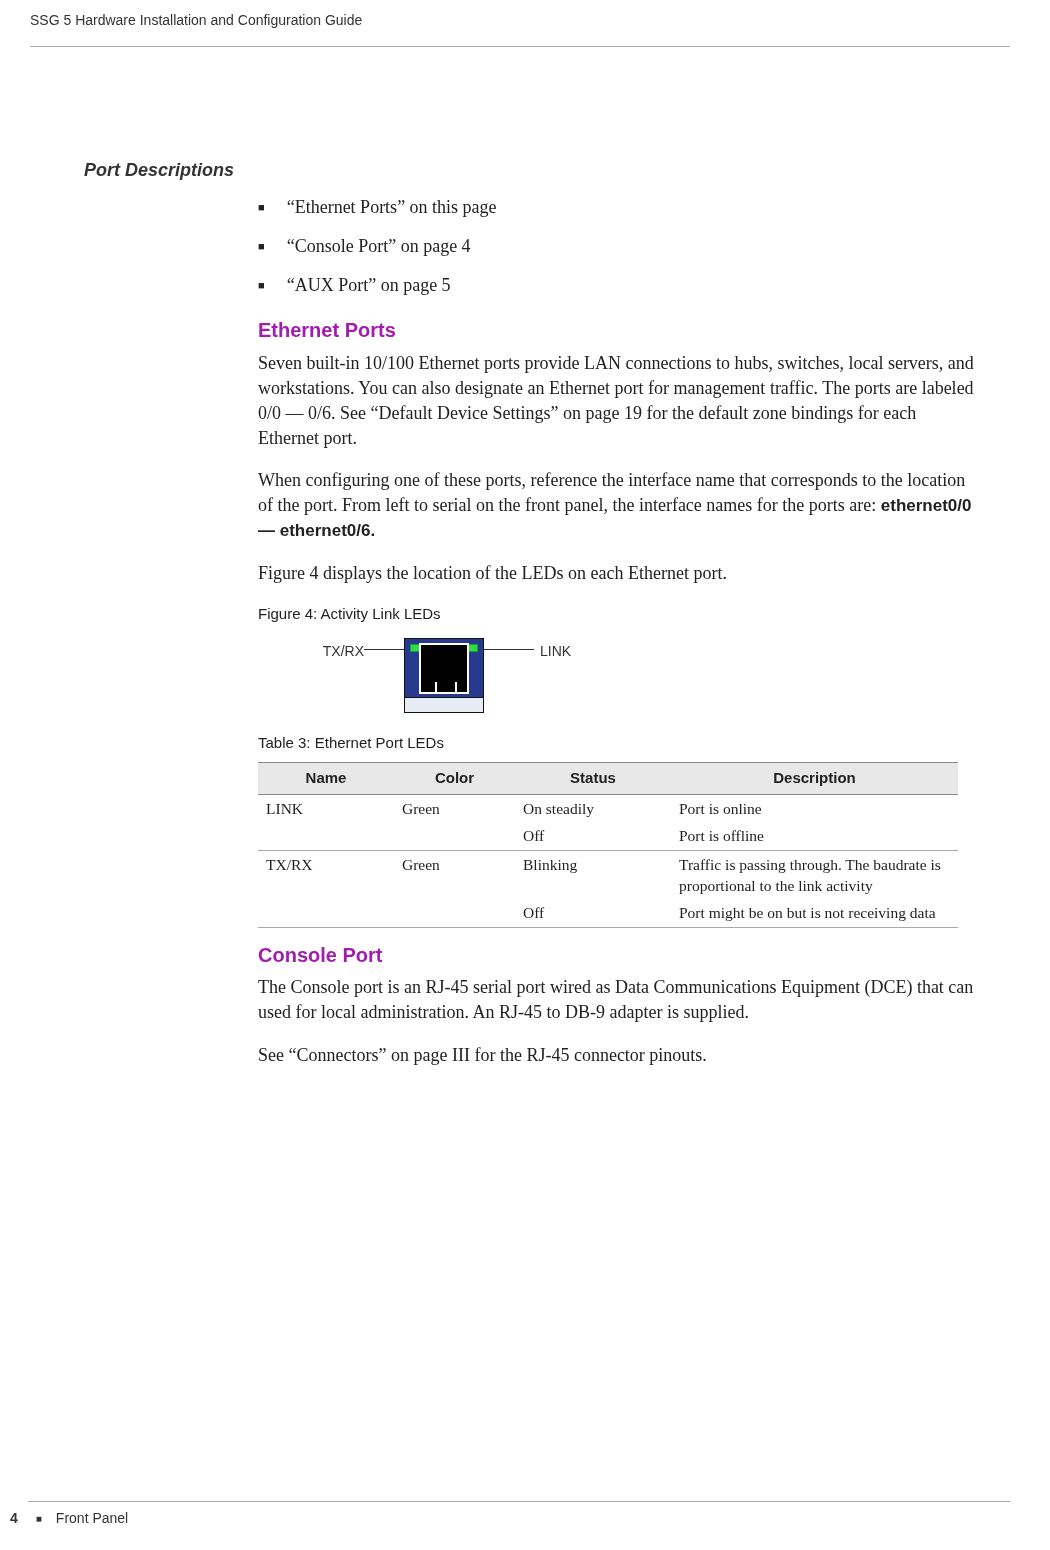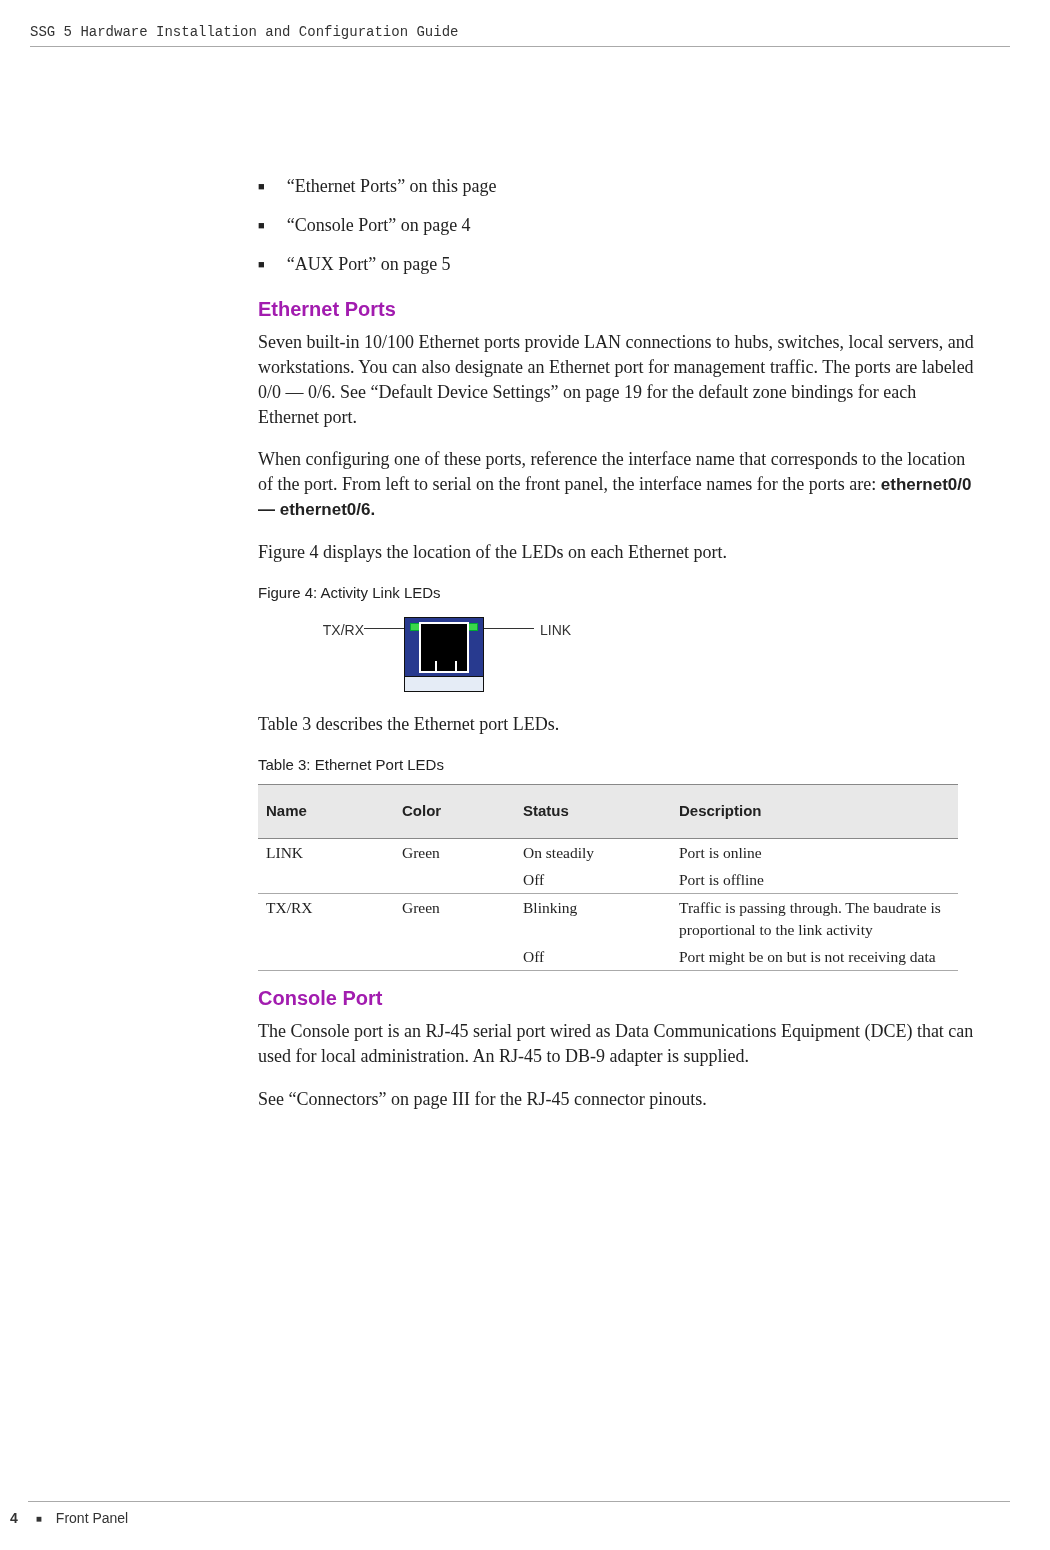--- a/index.html
+++ b/index.html
@@ -8,23 +8,23 @@
       padding: 0;
       width: 1050px;
       height: 1550px;
       font-family: Georgia, 'Times New Roman', serif;
       color: #000;
       position: relative;
       background: #fff;
     }
     .header {
       position: absolute;
-      top: 24px;
+      top: 12px;
       left: 30px;
-      font-family: Liberation Mono, monospace;
+      font-family: Liberation Sans, sans-serif;
       font-size: 14px;
       color: #333;
     }
     .hr-line {
       position: absolute;
       top: 46px;
       left: 30px;
       right: 40px;
       border-top: 1px solid #aaa;
     }
@@ -151,25 +151,25 @@
       height: 14px;
     }
     table.led-table {
       border-collapse: collapse;
       width: 700px;
       font-size: 15.5px;
     }
     table.led-table th {
       font-family: Arial, Helvetica, sans-serif;
       font-weight: bold;
-      text-align: left;
+      text-align: center;
       background: #e8e8e8;
       border-top: 1px solid #888;
       border-bottom: 1px solid #888;
-      padding: 16px 8px;
+      padding: 5px 8px;
       font-size: 15px;
     }
     table.led-table td {
       padding: 3px 8px;
       vertical-align: top;
       border-bottom: 1px solid #aaa;
       font-family: Georgia, serif;
     }
     table.led-table td.noborder {
       border-bottom: none;
@@ -205,20 +205,21 @@
       margin-right: 14px;
     }
   </style>
 </head>
 <body>
 
 <div class="header">SSG 5 Hardware Installation and Configuration Guide</div>
 <div class="hr-line"></div>
 
 <div class="content">
+  <div class="side-heading">Port Descriptions</div>
   <div class="body-block">
 
     <div class="bullets">
       <div class="item">
         <span class="sq">■</span>
         <span>“Ethernet Ports” on this page</span>
       </div>
       <div class="item">
         <span class="sq">■</span>
         <span>“Console Port” on page 4</span>
@@ -250,21 +251,20 @@
             <div class="rj45-led right"></div>
             <div class="rj45-jack"></div>
           </div>
           <div class="rj45-bottom"></div>
         </div>
         <div class="fig-line" style="width:50px"></div>
         <div class="fig-label" style="margin-left:6px">LINK</div>
       </div>
     </div>
 
-    <p>Table 3 describes the Ethernet port LEDs.</p>
 
     <div class="tbl-cap">Table 3:  Ethernet Port LEDs</div>
 
     <table class="led-table">
       <thead>
         <tr>
           <th style="width:120px">Name</th>
           <th style="width:105px">Color</th>
           <th style="width:140px">Status</th>
           <th>Description</th>

